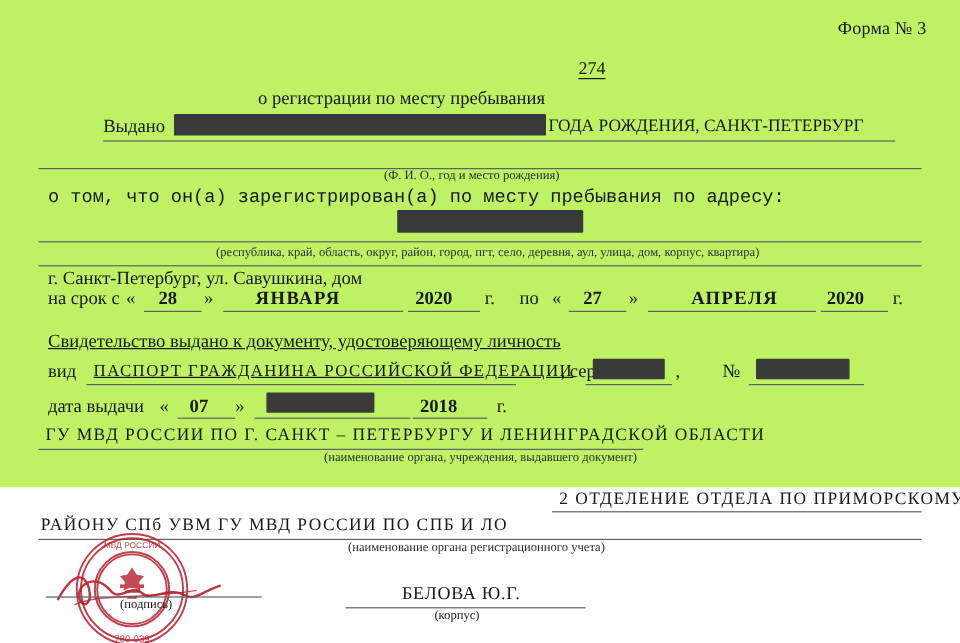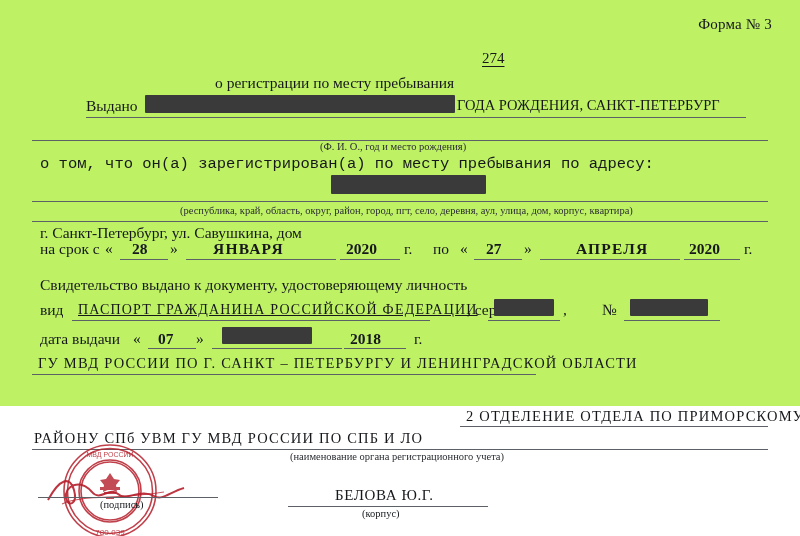--- a/index.html
+++ b/index.html
@@ -150,21 +150,21 @@
   <div class="value bold-val spaced" style="left:576px; top:240px;">АПРЕЛЯ</div>
   <div class="value bold-val" style="left:689px; top:240px;">2020</div>
   <div class="label" style="left:744px; top:240px;">г.</div>
   <div class="rule" style="left:120px; top:259px; width:48px;"></div>
   <div class="rule" style="left:186px; top:259px; width:150px;"></div>
   <div class="rule" style="left:340px; top:259px; width:60px;"></div>
   <div class="rule" style="left:474px; top:259px; width:48px;"></div>
   <div class="rule" style="left:540px; top:259px; width:140px;"></div>
   <div class="rule" style="left:684px; top:259px; width:56px;"></div>
 
-  <div class="label" style="left:40px; top:276px;">Свидетельство выдано к документу, удостоверяющему личность</div>
+  <div class="label" style="left:40px; top:276px;text-decoration:underline;">Свидетельство выдано к документу, удостоверяющему личность</div>
 
   <div class="label" style="left:40px; top:301px;">вид</div>
   <div class="value spaced" style="left:78px; top:302px; font-size:14px;text-decoration:underline;">ПАСПОРТ ГРАЖДАНИНА РОССИЙСКОЙ ФЕДЕРАЦИИ</div>
   <div class="label" style="left:434px; top:301px;padding-left:33px;">, серия</div>
   <div class="redact" style="left:494px; top:299px; width:60px; height:17px;"></div>
   <div class="label" style="left:563px; top:301px;">,</div>
   <div class="label" style="left:602px; top:301px;">№</div>
   <div class="redact" style="left:630px; top:299px; width:78px; height:17px;"></div>
   <div class="rule" style="left:72px; top:320px; width:358px;"></div>
   <div class="rule" style="left:488px; top:320px; width:72px;"></div>
@@ -176,20 +176,21 @@
   <div class="label" style="left:196px; top:330px;">»</div>
   <div class="redact" style="left:222px; top:327px; width:90px; height:17px;"></div>
   <div class="value bold-val" style="left:350px; top:330px;">2018</div>
   <div class="label" style="left:414px; top:330px;">г.</div>
   <div class="rule" style="left:148px; top:348px; width:48px;"></div>
   <div class="rule" style="left:212px; top:348px; width:130px;"></div>
   <div class="rule" style="left:344px; top:348px; width:62px;"></div>
 
   <div class="value spaced" style="left:38px; top:355px; font-size:14.5px;">ГУ  МВД  РОССИИ  ПО  Г. САНКТ – ПЕТЕРБУРГУ  И  ЛЕНИНГРАДСКОЙ ОБЛАСТИ</div>
   <div class="rule" style="left:32px; top:374px; width:504px;"></div>
+  <div class="small" style="left:270px; top:376px;">(наименование органа, учреждения, выдавшего документ)</div>
 
   <div class="value spaced" style="left:466px; top:408px; font-size:14.5px;">2 ОТДЕЛЕНИЕ ОТДЕЛА  ПО ПРИМОРСКОМУ</div>
   <div class="rule" style="left:460px; top:426px; width:308px;"></div>
   <div class="value spaced" style="left:34px; top:430px; font-size:14.5px;">РАЙОНУ СПб УВМ  ГУ  МВД  РОССИИ  ПО СПБ  И  ЛО</div>
   <div class="rule" style="left:32px; top:449px; width:736px;"></div>
   <div class="small" style="left:290px; top:451px;">(наименование органа регистрационного учета)</div>
 
   <div class="stamp">
     <svg width="148" height="96" viewBox="0 0 148 96">
       <g fill="none" stroke="#b51f2b" stroke-width="1.6" opacity="0.85">

